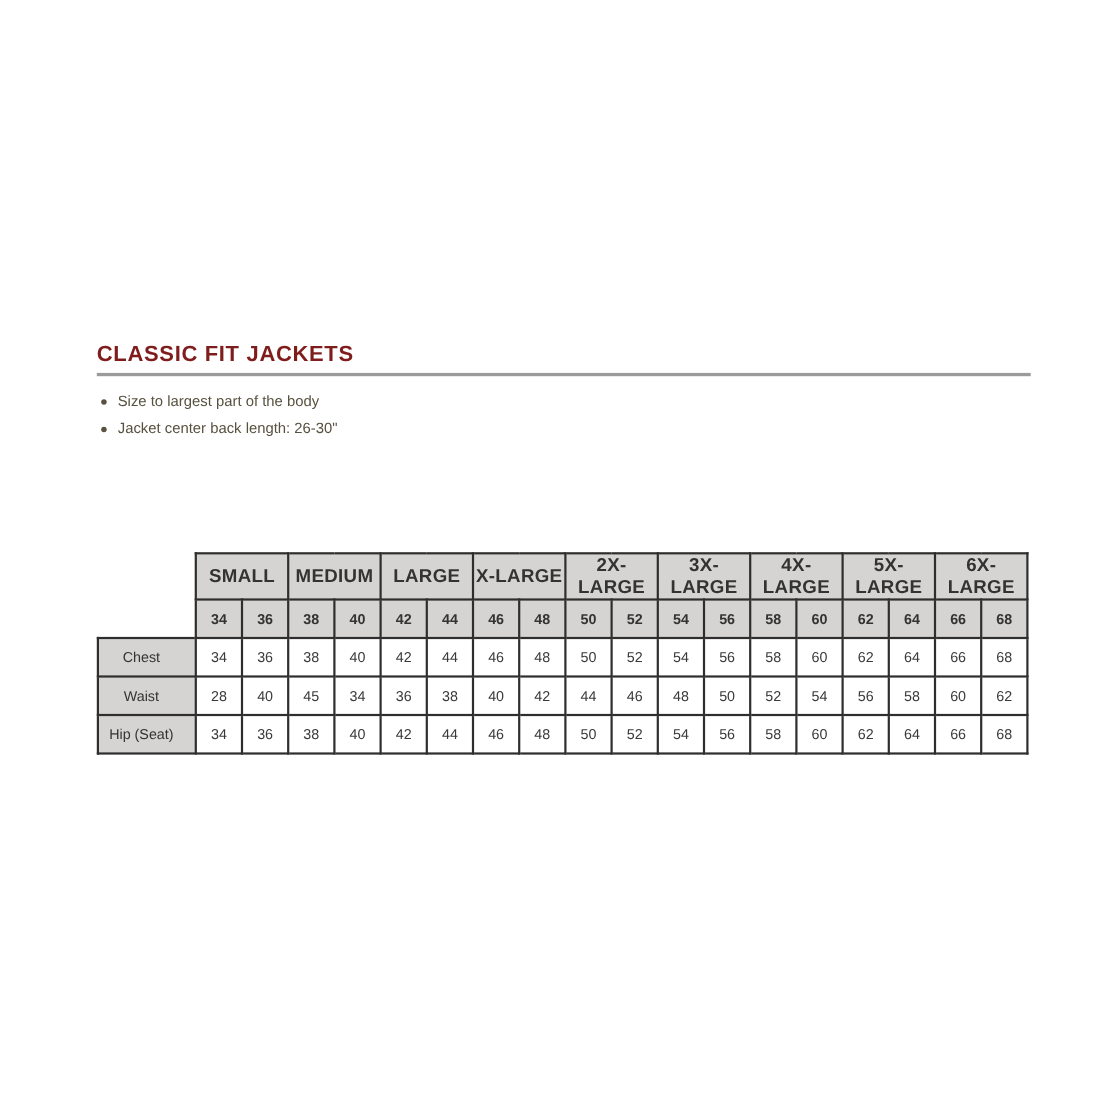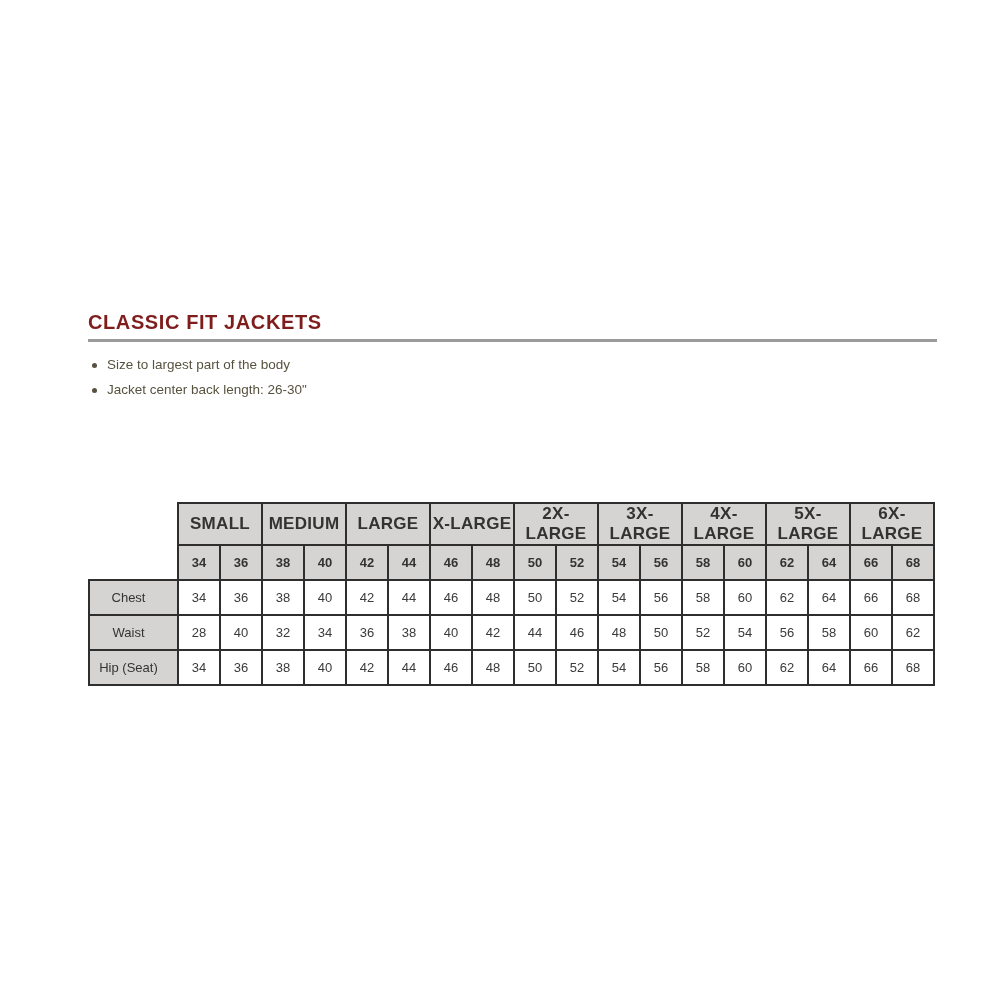--- a/index.html
+++ b/index.html
@@ -202,21 +202,21 @@
           <td class="value-cell">60</td>
           <td class="value-cell">62</td>
           <td class="value-cell">64</td>
           <td class="value-cell">66</td>
           <td class="value-cell">68</td>
         </tr>
         <tr>
           <th class="row-label">Waist</th>
           <td class="value-cell">28</td>
           <td class="value-cell">40</td>
-          <td class="value-cell">32</td>
+          <td class="value-cell">45</td>
           <td class="value-cell">34</td>
           <td class="value-cell">36</td>
           <td class="value-cell">38</td>
           <td class="value-cell">40</td>
           <td class="value-cell">42</td>
           <td class="value-cell">44</td>
           <td class="value-cell">46</td>
           <td class="value-cell">48</td>
           <td class="value-cell">50</td>
           <td class="value-cell">52</td>

